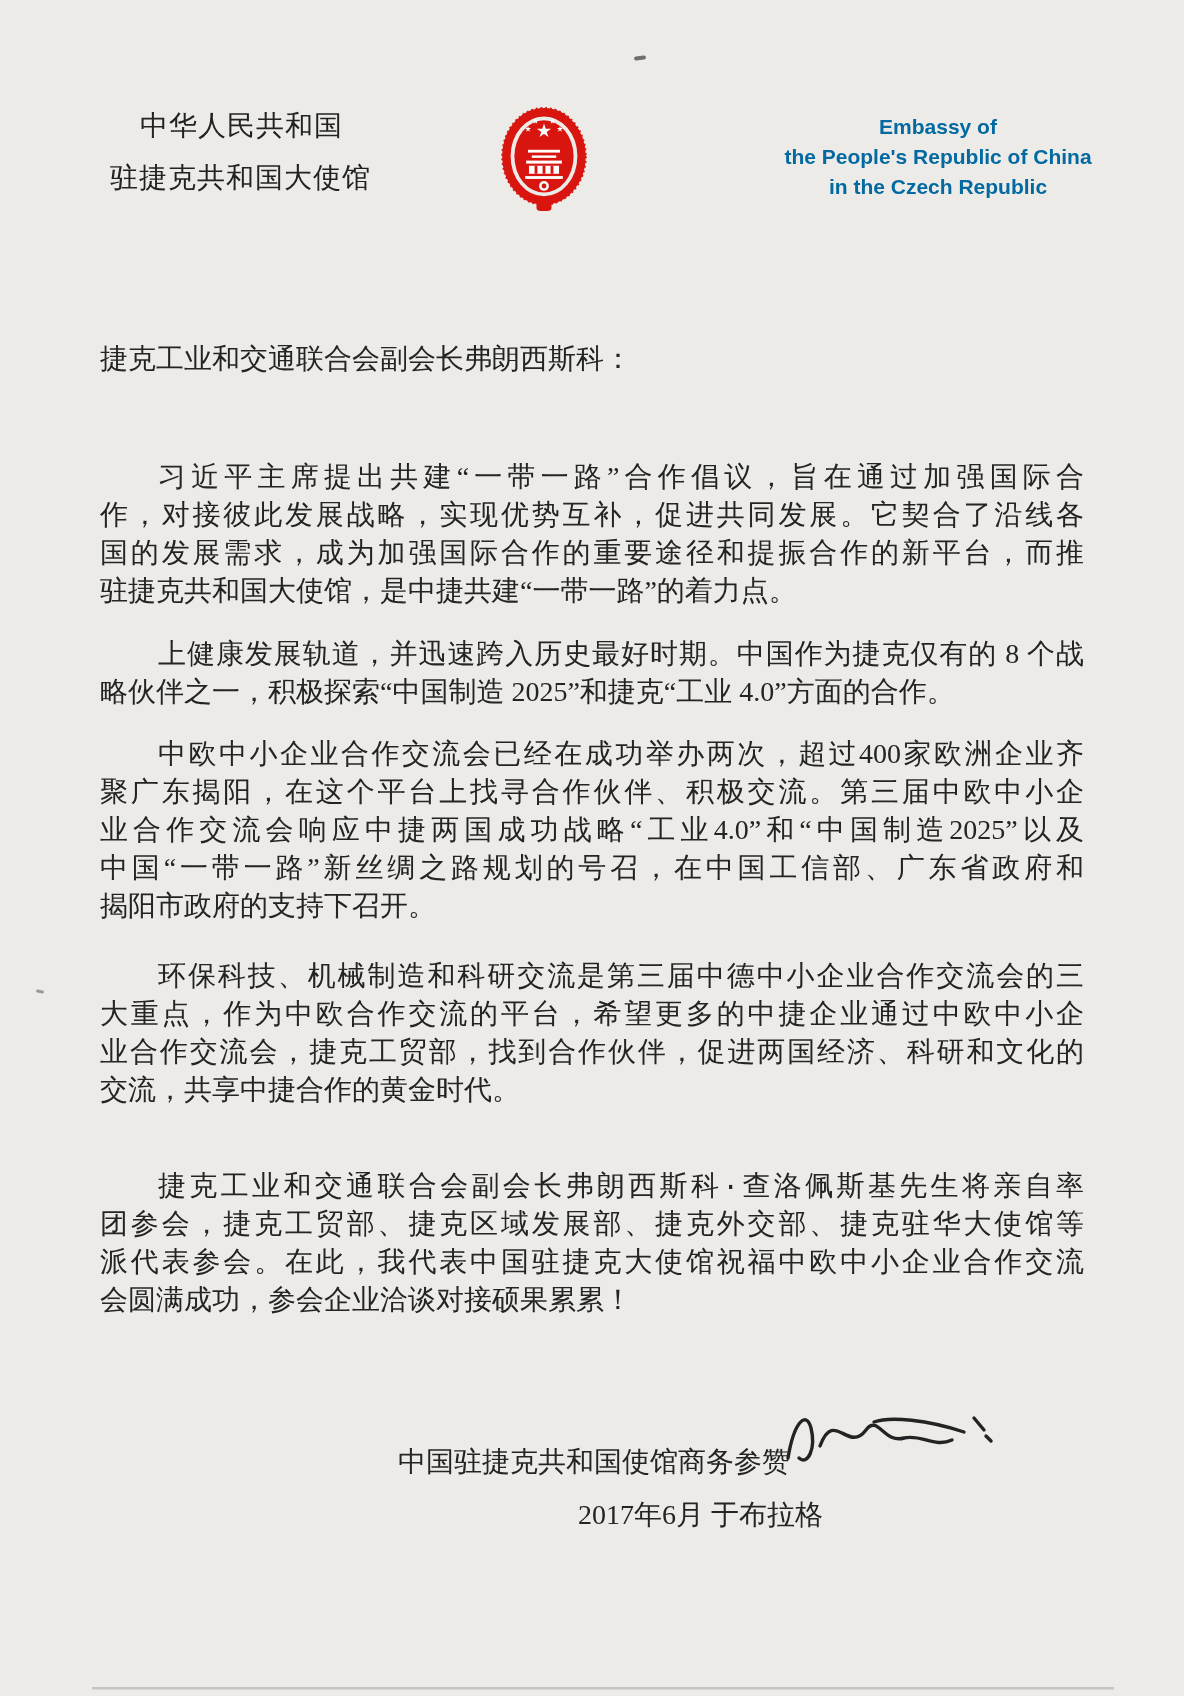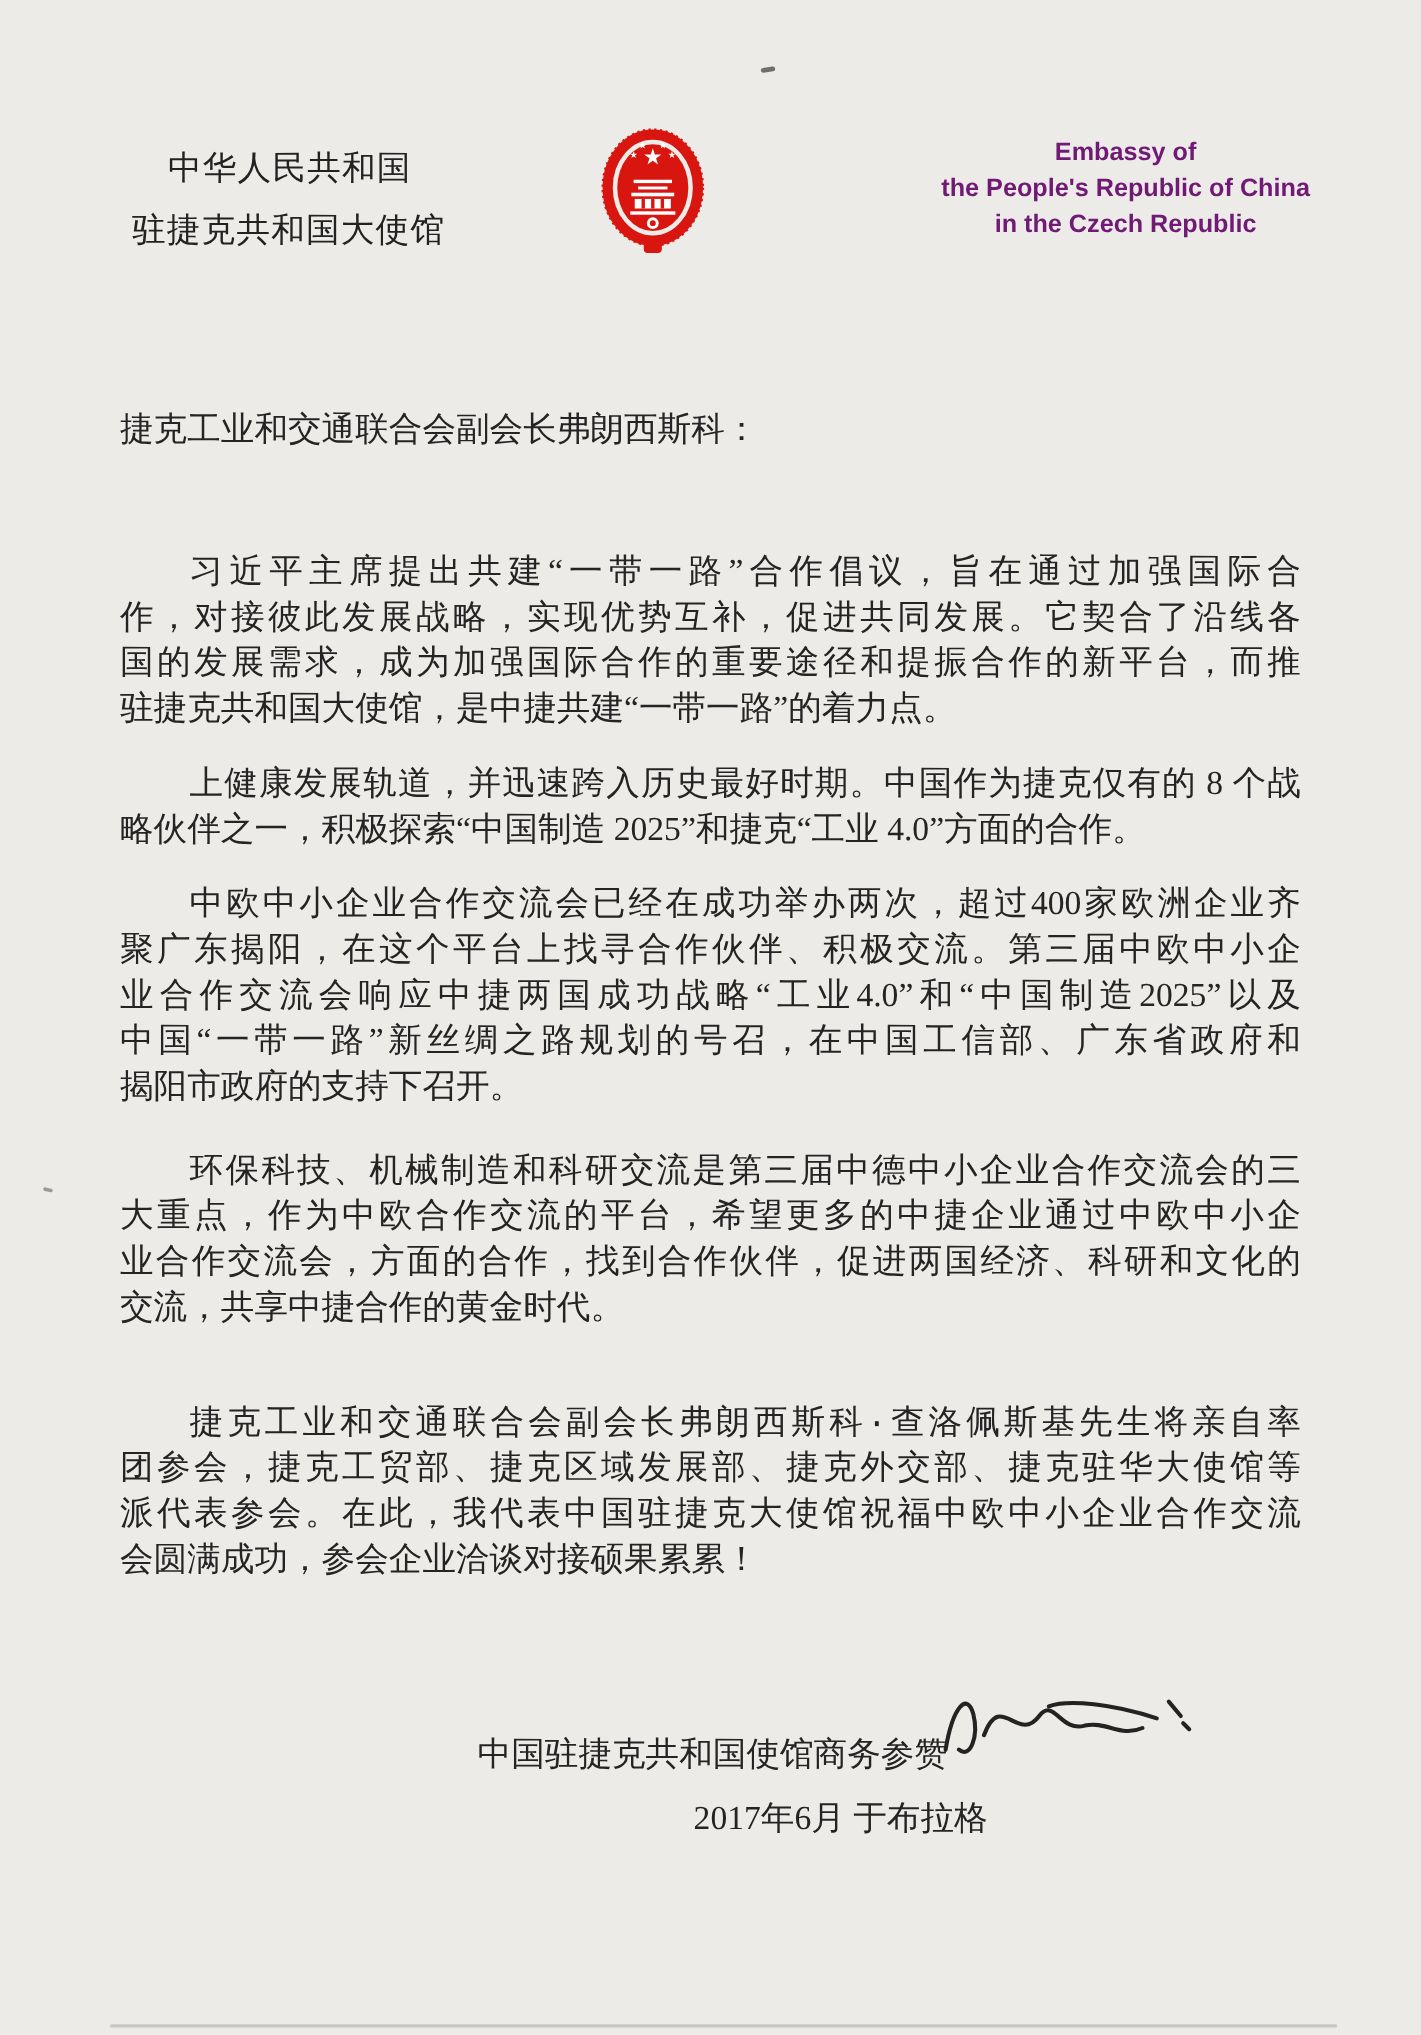--- a/index.html
+++ b/index.html
@@ -13,32 +13,32 @@
     background:var(--bg);
     font-family:"Liberation Serif","DejaVu Serif",serif;
     color:var(--ink);
     position:relative;
     overflow:hidden;
   }
   .page{position:absolute;inset:0;}
 
   
   .org-cn{
-    position:absolute;left:110px;top:114px;
+    position:absolute;left:110px;top:100px;
     font-family:"Liberation Sans","DejaVu Sans",sans-serif;
     font-size:28px;line-height:52px;color:#222;
     letter-spacing:1px;white-space:nowrap;
   }
   .org-cn .cn-line1{margin-left:30px;}
   .emblem{position:absolute;left:497px;top:106px;width:94px;height:112px;}
   .org-en{
     position:absolute;left:770px;top:112px;width:336px;
     font-family:"Liberation Sans","DejaVu Sans",sans-serif;
     font-weight:bold;font-size:21px;line-height:30px;
-    text-align:center;color:#701a75;white-space:nowrap;
+    text-align:center;color:#0369a1;white-space:nowrap;
   }
 
   
   .letter{
     position:absolute;left:100px;top:340px;width:984px;
     font-size:28px;line-height:38px;color:#242424;
   }
   .salutation{white-space:nowrap;}
   .para{margin-top:25px;}
   .para:nth-of-type(1){margin-top:80px;}
@@ -120,21 +120,21 @@
         <div class="para">
           <div class="line">中欧中小企业合作交流会已经在成功举办两次，超过400家欧洲企业齐</div>
           <div class="line">聚广东揭阳，在这个平台上找寻合作伙伴、积极交流。第三届中欧中小企</div>
           <div class="line">业合作交流会响应中捷两国成功战略“工业4.0”和“中国制造2025”以及</div>
           <div class="line">中国“一带一路”新丝绸之路规划的号召，在中国工信部、广东省政府和</div>
           <div class="line last">揭阳市政府的支持下召开。</div>
         </div>
         <div class="para">
           <div class="line">环保科技、机械制造和科研交流是第三届中德中小企业合作交流会的三</div>
           <div class="line">大重点，作为中欧合作交流的平台，希望更多的中捷企业通过中欧中小企</div>
-          <div class="line">业合作交流会，方面的合作，找到合作伙伴，促进两国经济、科研和文化的</div>
+          <div class="line">业合作交流会，捷克工贸部，找到合作伙伴，促进两国经济、科研和文化的</div>
           <div class="line last">交流，共享中捷合作的黄金时代。</div>
         </div>
         <div class="para">
           <div class="line">捷克工业和交通联合会副会长弗朗西斯科·查洛佩斯基先生将亲自率</div>
           <div class="line">团参会，捷克工贸部、捷克区域发展部、捷克外交部、捷克驻华大使馆等</div>
           <div class="line">派代表参会。在此，我代表中国驻捷克大使馆祝福中欧中小企业合作交流</div>
           <div class="line last">会圆满成功，参会企业洽谈对接硕果累累！</div>
         </div>
       </div>
   </div>

